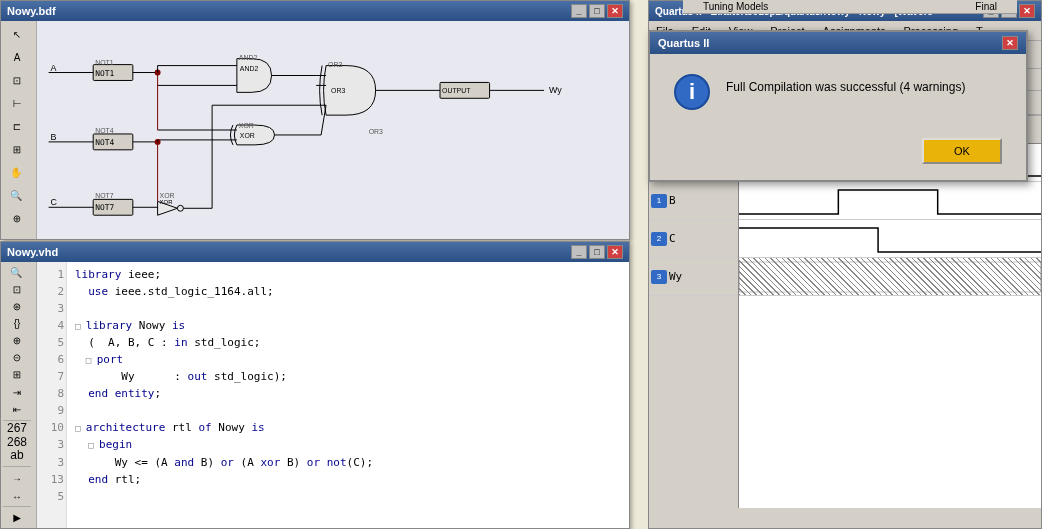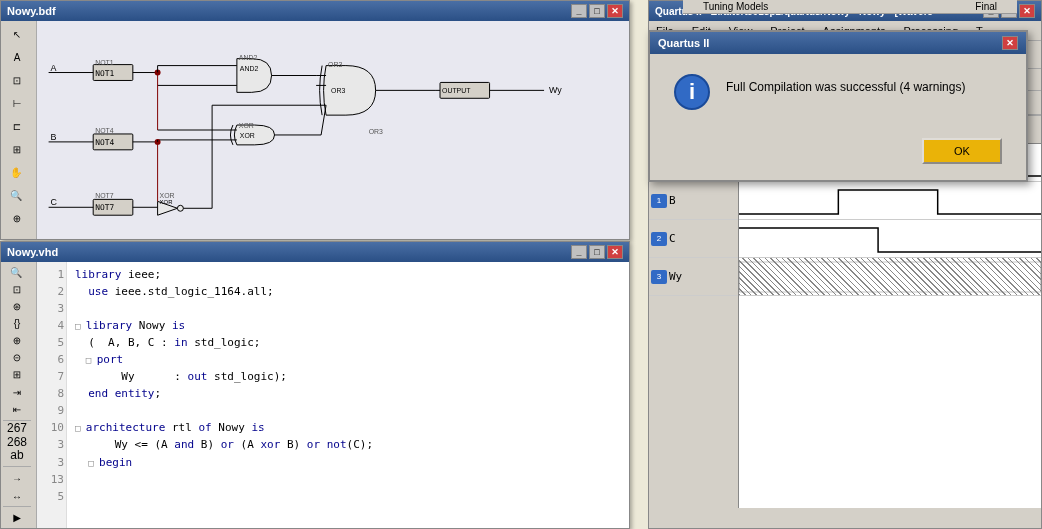--- a/index.html
+++ b/index.html
@@ -582,22 +582,23 @@
       <div class="code-line"><span class="kw">library</span> ieee;</div>
       <div class="code-line">  <span class="kw">use</span> ieee.std_logic_1164.all;</div>
       <div class="code-line">&nbsp;</div>
       <div class="code-line"><span class="block-marker">□ </span><span class="kw">library</span> Nowy <span class="kw">is</span></div>
       <div class="code-line">  (  A, B, C : <span class="kw">in</span> std_logic;</div>
       <div class="code-line"><span class="block-marker">  □ </span><span class="kw">port</span></div>
       <div class="code-line">       Wy      : <span class="kw">out</span> std_logic);</div>
       <div class="code-line">  <span class="kw">end entity</span>;</div>
       <div class="code-line">&nbsp;</div>
       <div class="code-line"><span class="block-marker">□ </span><span class="kw">architecture</span> rtl <span class="kw">of</span> Nowy <span class="kw">is</span></div>
+      <div class="code-line">  <span class="block-marker">□ </span><span class="kw">begin</span></div>
       <div class="code-line">      Wy &lt;= (A <span class="kw">and</span> B) <span class="kw">or</span> (A <span class="kw">xor</span> B) <span class="kw">or not</span>(C);</div>
-      <div class="code-line">  <span class="block-marker">□ </span><span class="kw">begin</span></div>
+      <div class="code-line">  <span class="kw">end</span> rtl;</div>
       <div class="code-line">&nbsp;</div>
     </div>
   </div>
 </div>
 
 <div id="divider"></div>
 
 <div id="quartus-main">
   <div class="quartus-titlebar">
     <span style="font-size:10px; overflow:hidden; white-space:nowrap;">Quartus II - E:/altera/91sp2/quartus/Nowy - Nowy - [Wavefo</span>

